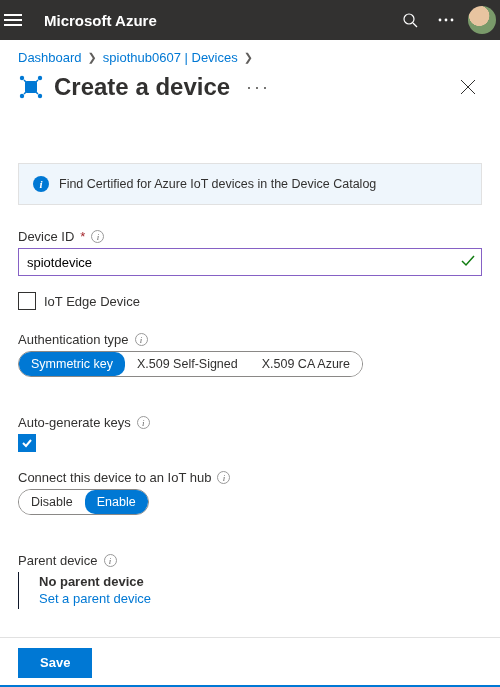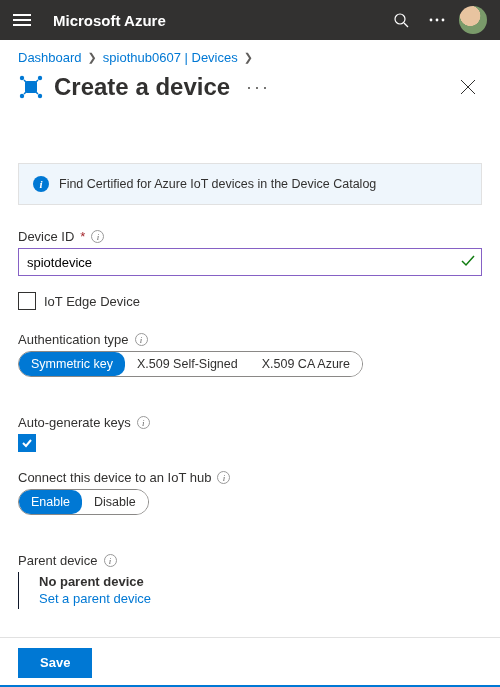--- a/index.html
+++ b/index.html
@@ -1,18 +1,18 @@
 <!DOCTYPE html>
 <html><head>
 <meta charset="utf-8">
 <style>
   * { box-sizing: border-box; margin: 0; padding: 0; font-family: 'Segoe UI', Arial, sans-serif; }
   body { width: 500px; height: 687px; background: #fff; overflow: hidden; position: relative; }
 
-  .topbar { height: 40px; background: #323130; color: #fff; display: flex; align-items: center; padding: 0 13px; }
+  .topbar { height: 40px; background: #323130; color: #fff; display: flex; align-items: center; padding: 0 4px; }
   .hamburger { width: 20px; height: 20px; display:flex; flex-direction:column; justify-content:space-around; padding:3px 0; cursor:pointer; }
   .hamburger span { display:block; height:2px; background:#fff; width:18px; }
   .brand { font-weight:600; font-size:15px; margin-left:20px; }
   .top-spacer { flex:1; }
   .top-icon { width:36px; height:36px; display:flex; align-items:center; justify-content:center; color:#fff; cursor:pointer; }
   .avatar { width:28px; height:28px; border-radius:50%; background: radial-gradient(circle at 40% 35%, #e8c4a0 0 40%, #7a9a6a 42% 100%); margin-left:4px; }
 
   .breadcrumb { padding: 10px 18px 4px; font-size: 13px; color:#0078d4; display:flex; align-items:center; gap:4px;}
   .breadcrumb .chev { color:#605e5c; font-size:11px; padding:0 2px;}
   .breadcrumb a { color:#0078d4; text-decoration:none; cursor:pointer;}
@@ -168,22 +168,22 @@
       </span>
     </div>
   </div>
 
   <div class="section">
     <div class="field-label">
       <span>Connect this device to an IoT hub</span>
       <span class="help-icon">i</span>
     </div>
     <div class="pill-group">
+      <div class="pill">Disable</div>
       <div class="pill active">Enable</div>
-      <div class="pill">Disable</div>
     </div>
   </div>
 
   <div class="section">
     <div class="field-label">
       <span>Parent device</span>
       <span class="help-icon">i</span>
     </div>
     <div class="parent-block">
       <div class="parent-none">No parent device</div>

